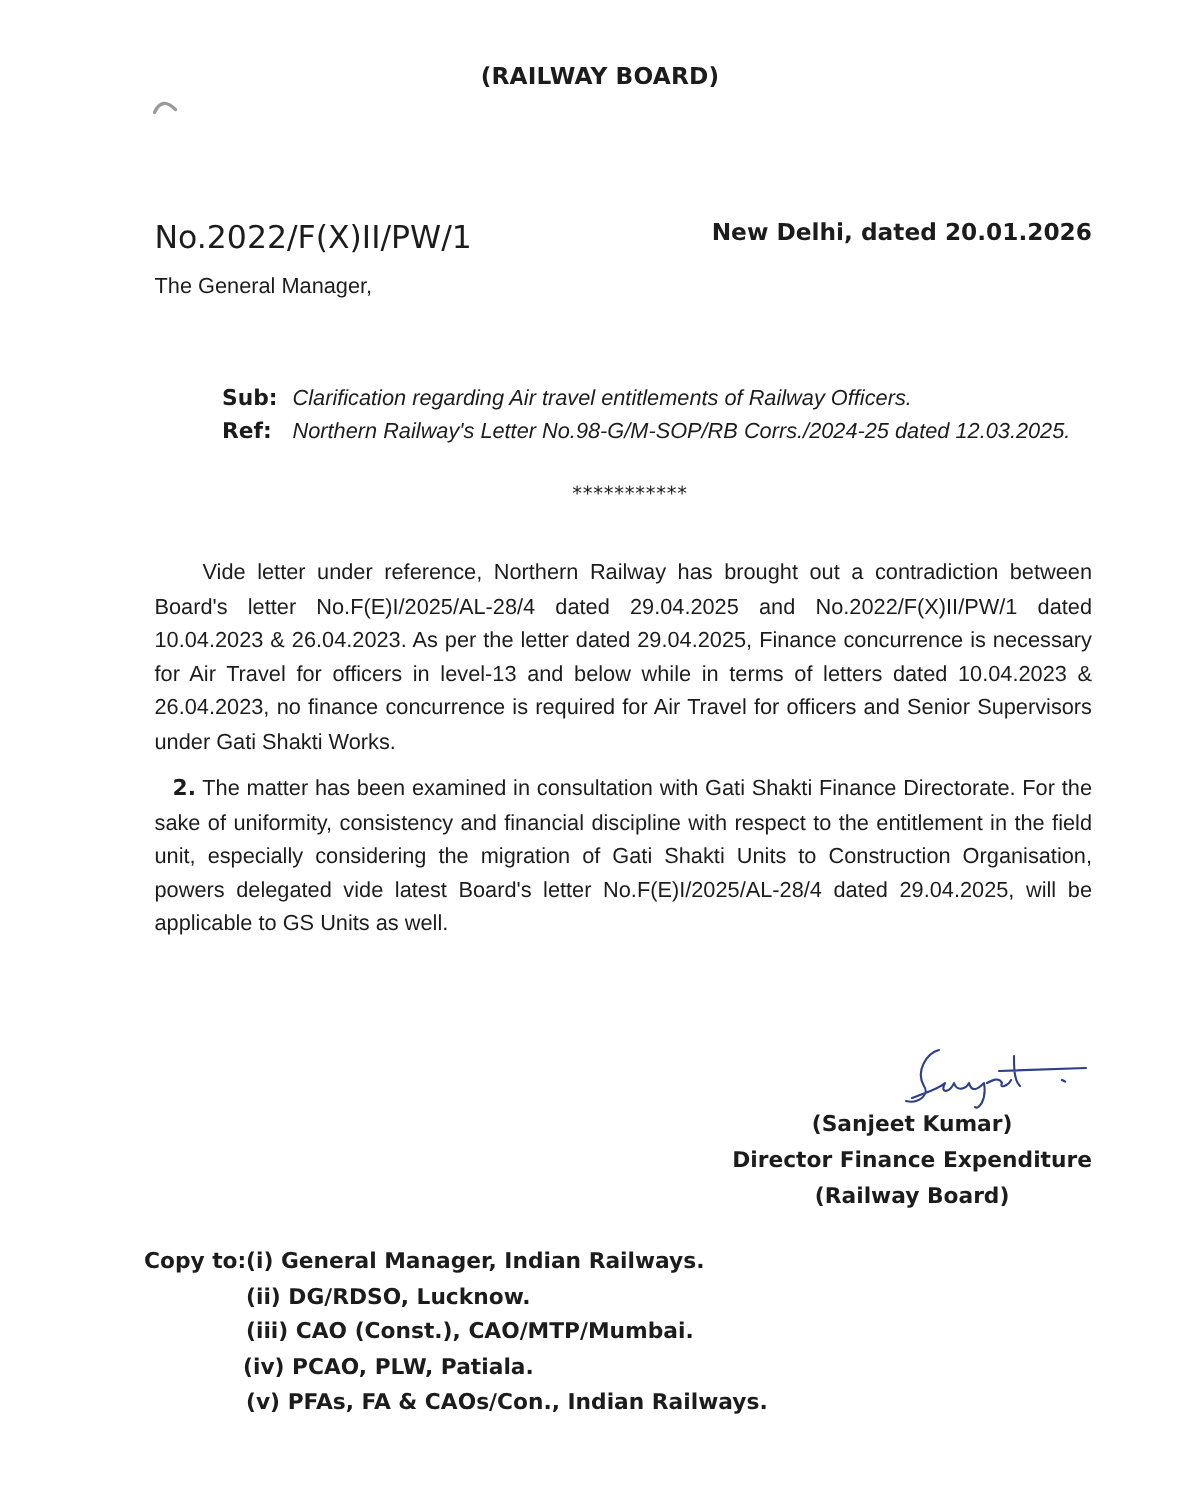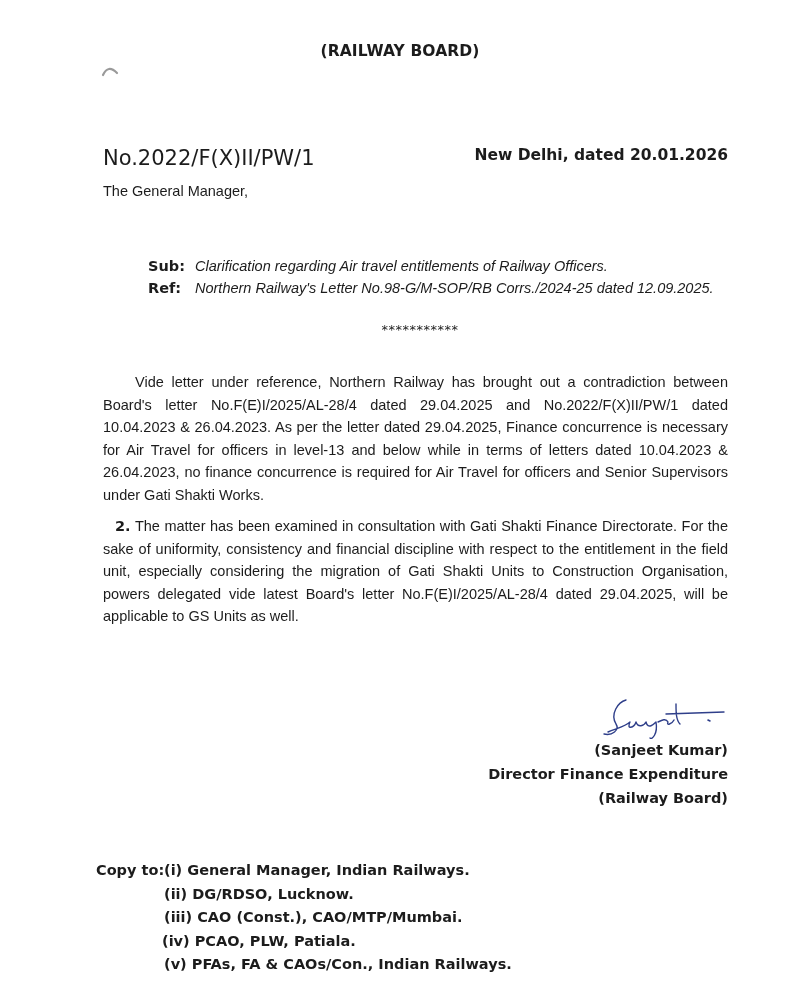--- a/index.html
+++ b/index.html
@@ -16,24 +16,24 @@
     .subref { left: 148px; top: 255px; width: 580px; font-size: 14.5px; line-height: 22px; font-family: "Liberation Sans", sans-serif; }
     .subref .row { display: flex; }
     .subref .lbl { width: 47px; flex: none; font-family: "DejaVu Sans", sans-serif; font-weight: bold; font-size: 14.5px; }
     .subref .txt { flex: 1; text-align: justify; text-align-last: left; font-style: italic; }
     .stars { left: 0; width: 800px; text-align: center; top: 322px; font-size: 13px; letter-spacing: 0.5px; padding-left: 40px; box-sizing: border-box; }
     .para { left: 103px; width: 625px; font-size: 14.5px; line-height: 22.6px; text-align: justify; font-family: "Liberation Sans", sans-serif; }
     .p1 { top: 371px; text-indent: 32px; }
     .p2 { top: 515px; text-indent: 12px; }
     .p2 .num { font-family: "DejaVu Sans", sans-serif; font-weight: bold; }
     .sig { left: 596px; top: 694px; width: 130px; height: 48px; }
-    .signame { right: 72px; top: 738px; font-size: 14.5px; line-height: 24px; font-weight: bold; text-align: right; }
+    .signame { right: 72px; top: 738px; font-size: 14.5px; line-height: 24px; font-weight: bold; text-align: center; }
     .signame div { white-space: nowrap; }
     .copy { left: 96px; top: 830px; font-size: 14.5px; line-height: 23.5px; font-weight: bold; }
-    .copy .row { display: flex; white-space: nowrap; margin-top: 29px; }
+    .copy .row { display: flex; white-space: nowrap; }
     .copy .lbl { width: 68px; flex: none; }
     .copy .indent { padding-left: 68px; }
   </style>
 </head>
 <body>
 
 <div class="abs header">
   <div>(RAILWAY BOARD)</div>
 </div>
 
@@ -48,21 +48,21 @@
   <div>The General Manager,</div>
 </div>
 
 <div class="abs subref">
   <div class="row">
     <span class="lbl">Sub:</span>
     <span class="txt">Clarification regarding Air travel entitlements of Railway Officers.</span>
   </div>
   <div class="row">
     <span class="lbl">Ref:</span>
-    <span class="txt">Northern Railway's Letter No.98-G/M-SOP/RB Corrs./2024-25 dated 12.09.2025.</span>
+    <span class="txt">Northern Railway's Letter No.98-G/M-SOP/RB Corrs./2024-25 dated 12.03.2025.</span>
   </div>
 </div>
 
 <div class="abs stars">***********</div>
 
 <div class="abs para p1">
   <span>Vide letter under reference, Northern Railway has brought out a contradiction between Board's letter No.F(E)I/2025/AL-28/4 dated 29.04.2025 and No.2022/F(X)II/PW/1 dated 10.04.2023 &amp; 26.04.2023. As per the letter dated 29.04.2025, Finance concurrence is necessary for Air Travel for officers in level-13 and below while in terms of letters dated 10.04.2023 &amp; 26.04.2023, no finance concurrence is required for Air Travel for officers and Senior Supervisors under Gati Shakti Works.</span>
 </div>
 
 <div class="abs para p2">

